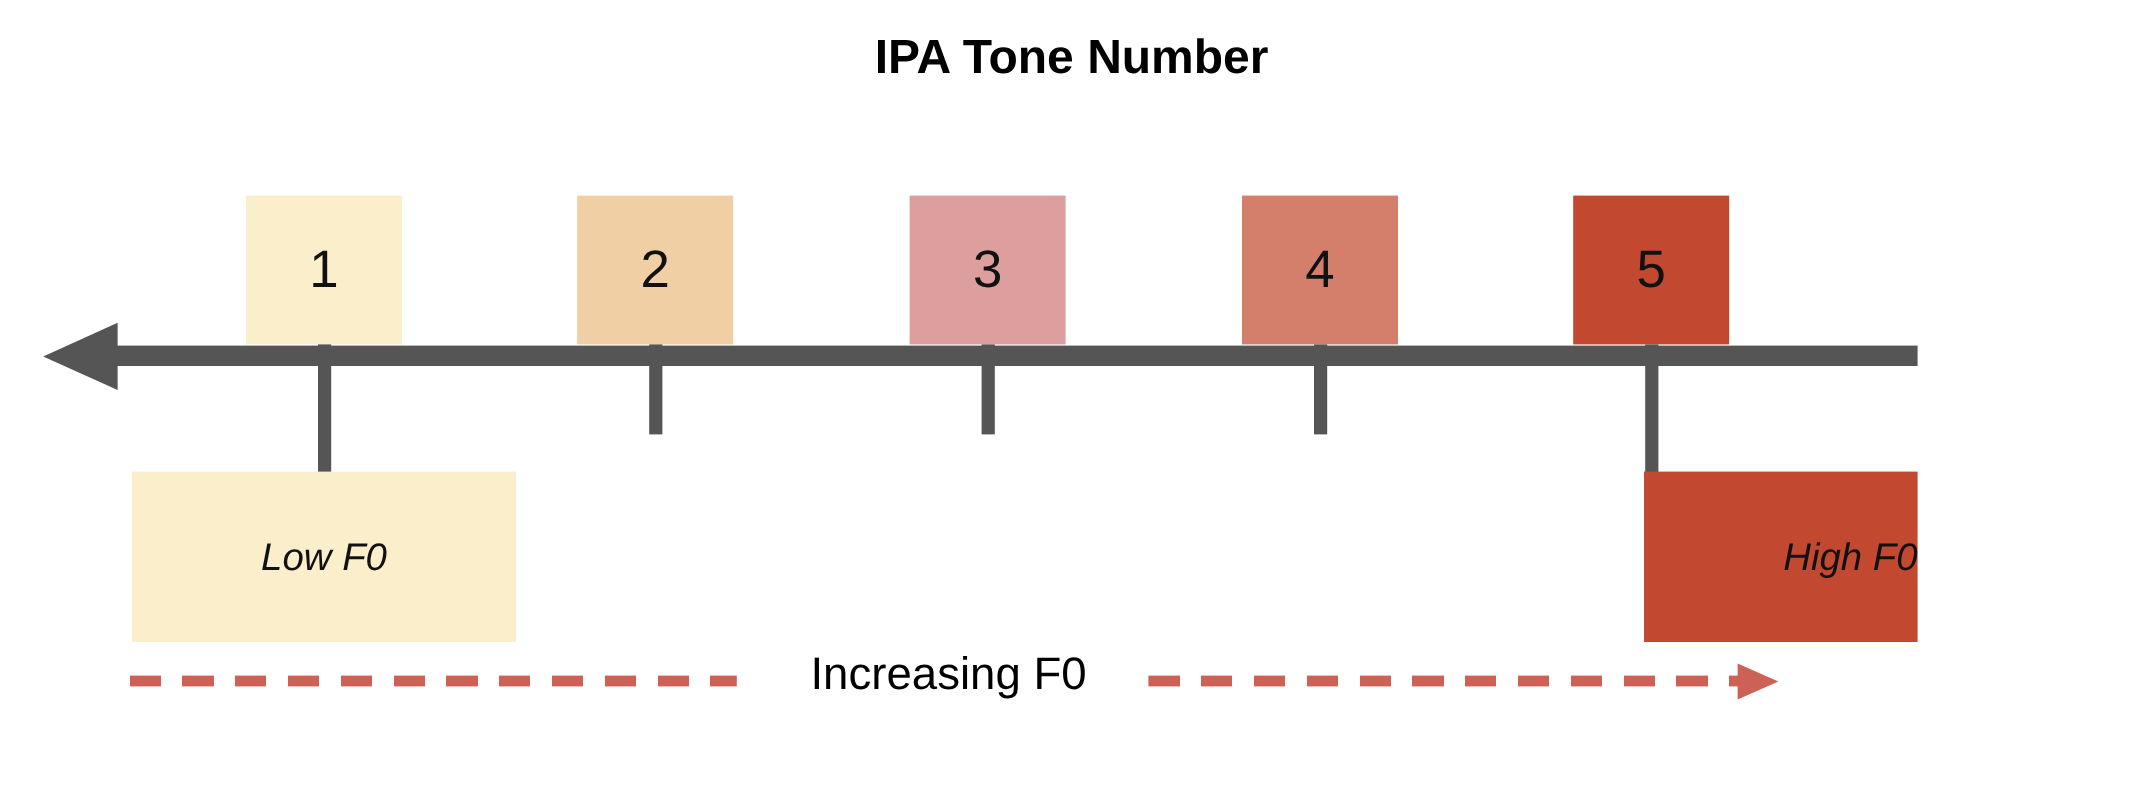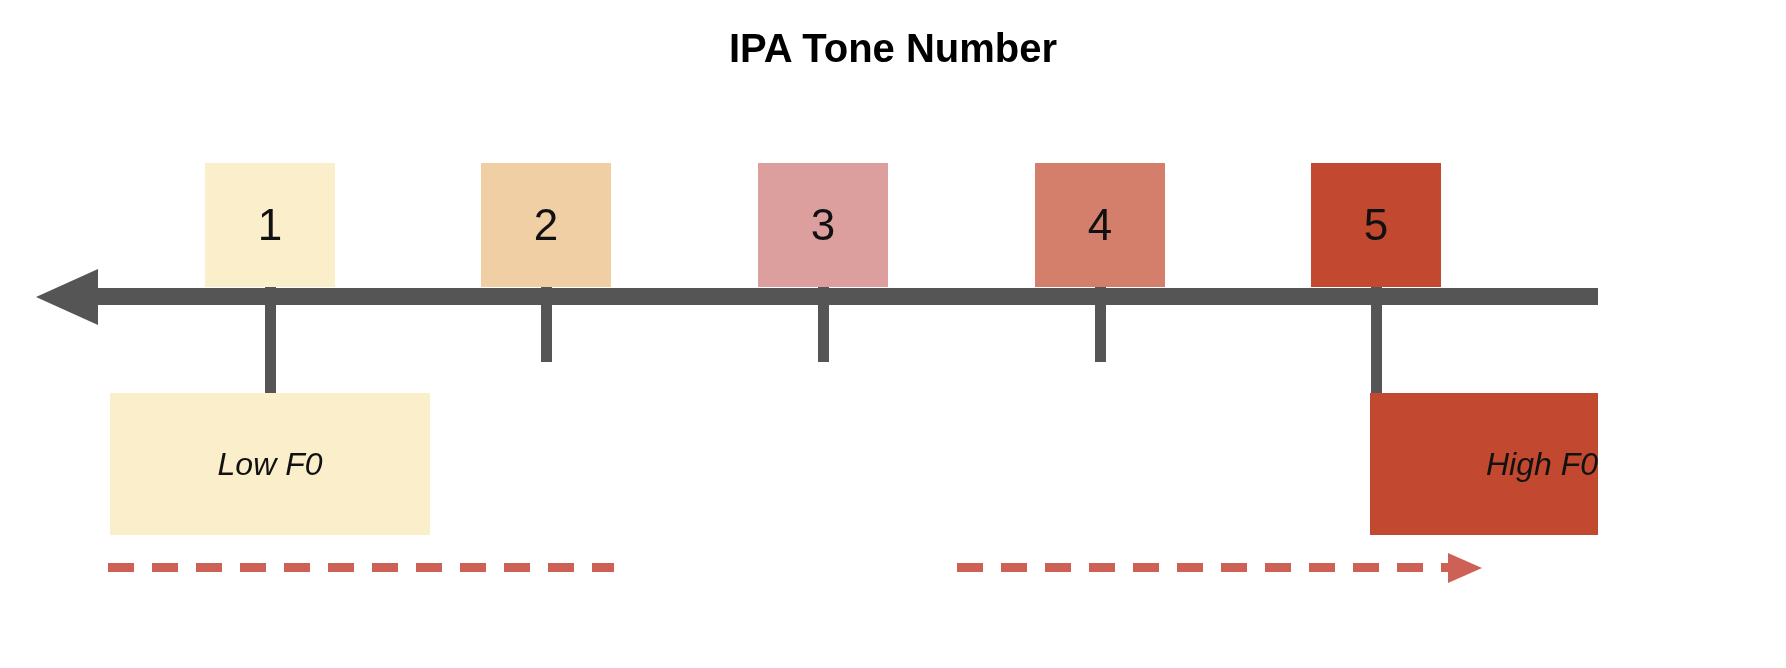--- a/index.html
+++ b/index.html
@@ -145,16 +145,17 @@
   <div class="tick" id="tick-4" style="left: 1371px; top: 287px; height: 117px; background: rgb(85, 85, 85);"></div>
 
   <div class="axis-line"></div>
   <div class="axis-head-left"></div>
   <div class="axis-head-right"></div>
 
   <div class="f0-box" id="low-f0-box" style="left: 110px; top: 393px; width: 320px; height: 142px; background: rgb(250, 238, 203);">Low F0</div>
   <div class="f0-box" id="high-f0-box" style="left: 1370px; top: 393px; width: 320px; height: 142px; background: rgb(194, 72, 47); padding-left: 12px;">High F0</div>
 
   <div class="dash-seg dash-left"></div>
+  <div class="increasing-label">Increasing F0</div>
   <div class="dash-seg dash-right"></div>
   <div class="dash-head-right"></div>
 
 </div>
 
 </body></html>

